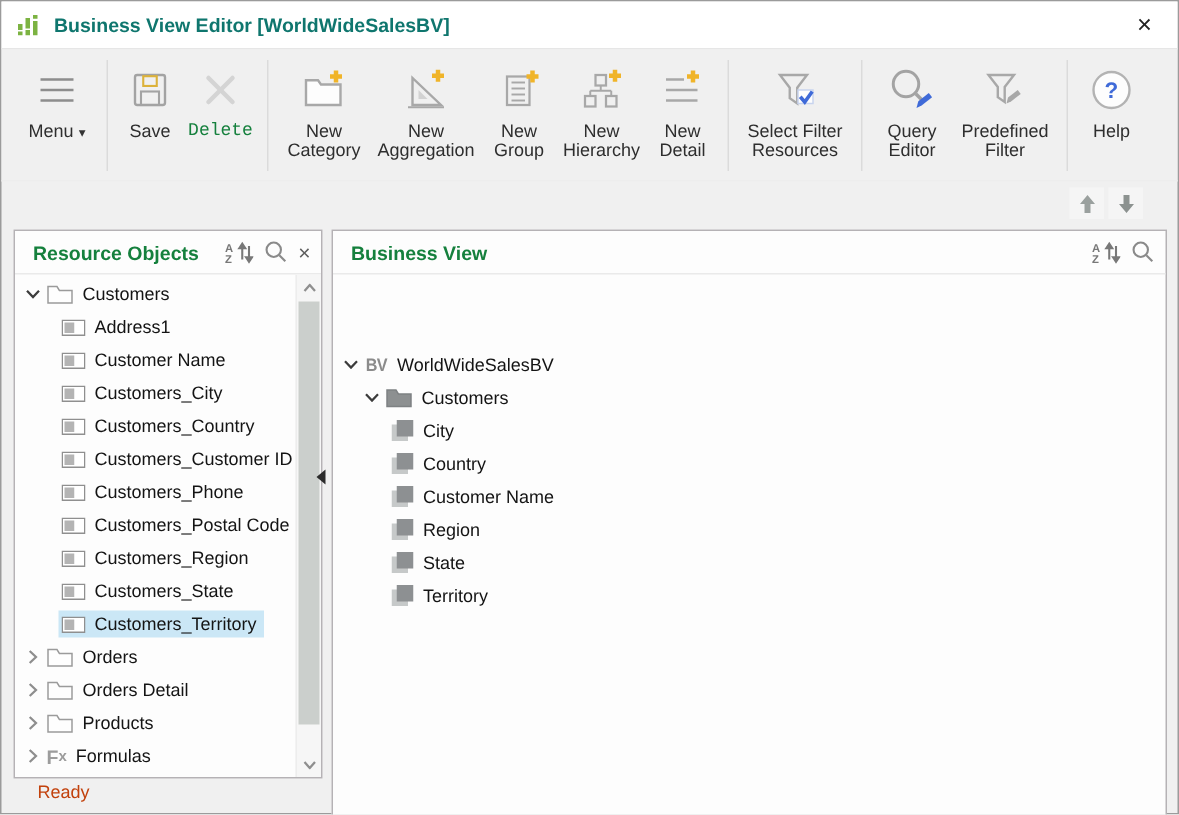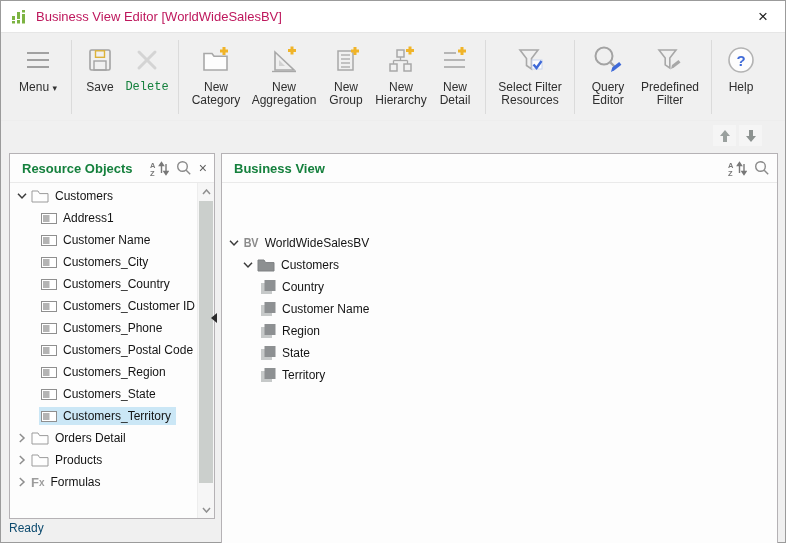--- a/index.html
+++ b/index.html
@@ -2,21 +2,21 @@
 <html><head>
 <meta charset="utf-8">
 <style>
   html,body{margin:0;padding:0;}
   body{width:786px;height:543px;overflow:hidden;font-family:"Liberation Sans","DejaVu Sans",sans-serif;}
   .window{position:relative;width:786px;height:543px;box-sizing:border-box;border:1px solid #9b9b9b;background:#f0f0f0;}
 
   
   .titlebar{height:31px;background:#ffffff;border-bottom:1px solid #e6e6e6;display:flex;align-items:center;}
   .app-icon{margin:0 9px 0 10px;display:inline-flex;}
-  .title-text{font-size:13px;color:#be185d;}
+  .title-text{font-size:13px;color:#0f766e;font-weight:bold;}
   .close-btn{margin-left:auto;width:44px;height:31px;display:flex;align-items:center;justify-content:center;font-size:17px;color:#222;cursor:default;}
 
   
   .toolbar{height:87px;display:flex;align-items:flex-start;padding-left:10px;border-bottom:1px solid #ededed;background:#f0f0f0;}
   .tbtn{display:flex;flex-direction:column;align-items:center;padding-top:9px;margin:0 2px;}
   .tbtn .ticon32{height:36px;display:flex;align-items:center;justify-content:center;}
   .tlbl{font-size:12px;line-height:13px;color:#2e2e2e;text-align:center;margin-top:3px;}
   .tlbl.disabled{color:#15803d;font-family:Liberation Mono, monospace;}
   .tsep{width:1px;background:#dbdbdb;height:74px;align-self:center;margin:0 6px;}
   .w50{width:50px}.w40{width:40px}.w46{width:46px}.w58{width:58px}.w70{width:70px}.w44{width:44px}.w56{width:56px}.w72{width:72px}.w66{width:66px}.w42{width:42px}
@@ -59,21 +59,21 @@
   
   .scrollbar{position:absolute;right:0;top:0;bottom:0;width:16px;background:#f6f6f6;border-left:1px solid #ededed;}
   .sb-up,.sb-down{position:absolute;left:0;width:16px;height:17px;display:flex;align-items:center;justify-content:center;}
   .sb-up{top:0;} .sb-down{bottom:0;}
   .sb-thumb{position:absolute;left:1px;top:18px;width:14px;height:282px;background:#cbcfcc;}
 
   
   .splitter-handle{position:absolute;left:210px;top:312px;width:0;height:0;border-top:5px solid transparent;border-bottom:5px solid transparent;border-right:6px solid #2b2b2b;}
 
   
-  .statusbar{position:absolute;left:8px;top:520px;font-size:12px;color:#0c4a6e;}
+  .statusbar{position:absolute;left:24px;top:520px;font-size:12px;color:#c2410c;}
 </style>
 </head>
 <body>
 
 <div class="window">
 
   <div class="titlebar">
     <span class="app-icon">
       <svg width="16" height="16" viewBox="0 0 16 16">
         <rect x="1" y="7" width="3" height="4" fill="#7cb342"></rect>
@@ -432,20 +432,35 @@
               <svg width="8" height="10" viewBox="0 0 8 10">
                 <polyline points="1.8,1 6,5 1.8,9" fill="none" stroke="#8e8e8e" stroke-width="1.5"></polyline>
               </svg>
             </span>
             <span class="row-inner">
               <span class="ticon">
                 <svg width="18" height="14" viewBox="0 0 18 14">
                   <path d="M1 13 V2 h6 l1.6 2.6 H17 V13 Z" fill="#fefefe" stroke="#9b9b9b"></path>
                 </svg>
               </span>
+              <span class="tlabel">Orders</span>
+            </span>
+          </div>
+          <div class="tree-row lvl0">
+            <span class="chev">
+              <svg width="8" height="10" viewBox="0 0 8 10">
+                <polyline points="1.8,1 6,5 1.8,9" fill="none" stroke="#8e8e8e" stroke-width="1.5"></polyline>
+              </svg>
+            </span>
+            <span class="row-inner">
+              <span class="ticon">
+                <svg width="18" height="14" viewBox="0 0 18 14">
+                  <path d="M1 13 V2 h6 l1.6 2.6 H17 V13 Z" fill="#fefefe" stroke="#9b9b9b"></path>
+                </svg>
+              </span>
               <span class="tlabel">Orders Detail</span>
             </span>
           </div>
           <div class="tree-row lvl0">
             <span class="chev">
               <svg width="8" height="10" viewBox="0 0 8 10">
                 <polyline points="1.8,1 6,5 1.8,9" fill="none" stroke="#8e8e8e" stroke-width="1.5"></polyline>
               </svg>
             </span>
             <span class="row-inner">
@@ -540,64 +555,75 @@
             </span>
           </div>
           <div class="tree-row lvl2">
             <span class="row-inner">
               <span class="ticon">
                 <svg width="15" height="14" viewBox="0 0 15 14">
                   <rect x="0" y="3" width="11" height="11" fill="#c6c9c9"></rect>
                   <rect x="3.5" y="0" width="11" height="11" fill="#8d9092"></rect>
                 </svg>
               </span>
-              <span class="tlabel">Country</span>
+              <span class="tlabel">City</span>
             </span>
           </div>
           <div class="tree-row lvl2">
             <span class="row-inner">
               <span class="ticon">
                 <svg width="15" height="14" viewBox="0 0 15 14">
                   <rect x="0" y="3" width="11" height="11" fill="#c6c9c9"></rect>
                   <rect x="3.5" y="0" width="11" height="11" fill="#8d9092"></rect>
                 </svg>
               </span>
-              <span class="tlabel">Customer Name</span>
+              <span class="tlabel">Country</span>
             </span>
           </div>
           <div class="tree-row lvl2">
             <span class="row-inner">
               <span class="ticon">
                 <svg width="15" height="14" viewBox="0 0 15 14">
                   <rect x="0" y="3" width="11" height="11" fill="#c6c9c9"></rect>
                   <rect x="3.5" y="0" width="11" height="11" fill="#8d9092"></rect>
                 </svg>
               </span>
-              <span class="tlabel">Region</span>
+              <span class="tlabel">Customer Name</span>
             </span>
           </div>
           <div class="tree-row lvl2">
             <span class="row-inner">
               <span class="ticon">
                 <svg width="15" height="14" viewBox="0 0 15 14">
                   <rect x="0" y="3" width="11" height="11" fill="#c6c9c9"></rect>
                   <rect x="3.5" y="0" width="11" height="11" fill="#8d9092"></rect>
                 </svg>
               </span>
-              <span class="tlabel">State</span>
+              <span class="tlabel">Region</span>
             </span>
           </div>
           <div class="tree-row lvl2">
             <span class="row-inner">
               <span class="ticon">
                 <svg width="15" height="14" viewBox="0 0 15 14">
                   <rect x="0" y="3" width="11" height="11" fill="#c6c9c9"></rect>
                   <rect x="3.5" y="0" width="11" height="11" fill="#8d9092"></rect>
                 </svg>
               </span>
+              <span class="tlabel">State</span>
+            </span>
+          </div>
+          <div class="tree-row lvl2">
+            <span class="row-inner">
+              <span class="ticon">
+                <svg width="15" height="14" viewBox="0 0 15 14">
+                  <rect x="0" y="3" width="11" height="11" fill="#c6c9c9"></rect>
+                  <rect x="3.5" y="0" width="11" height="11" fill="#8d9092"></rect>
+                </svg>
+              </span>
               <span class="tlabel">Territory</span>
             </span>
           </div>
         </div>
     </div>
   </div>
 
   <div class="statusbar">Ready</div>
 
 </div>

